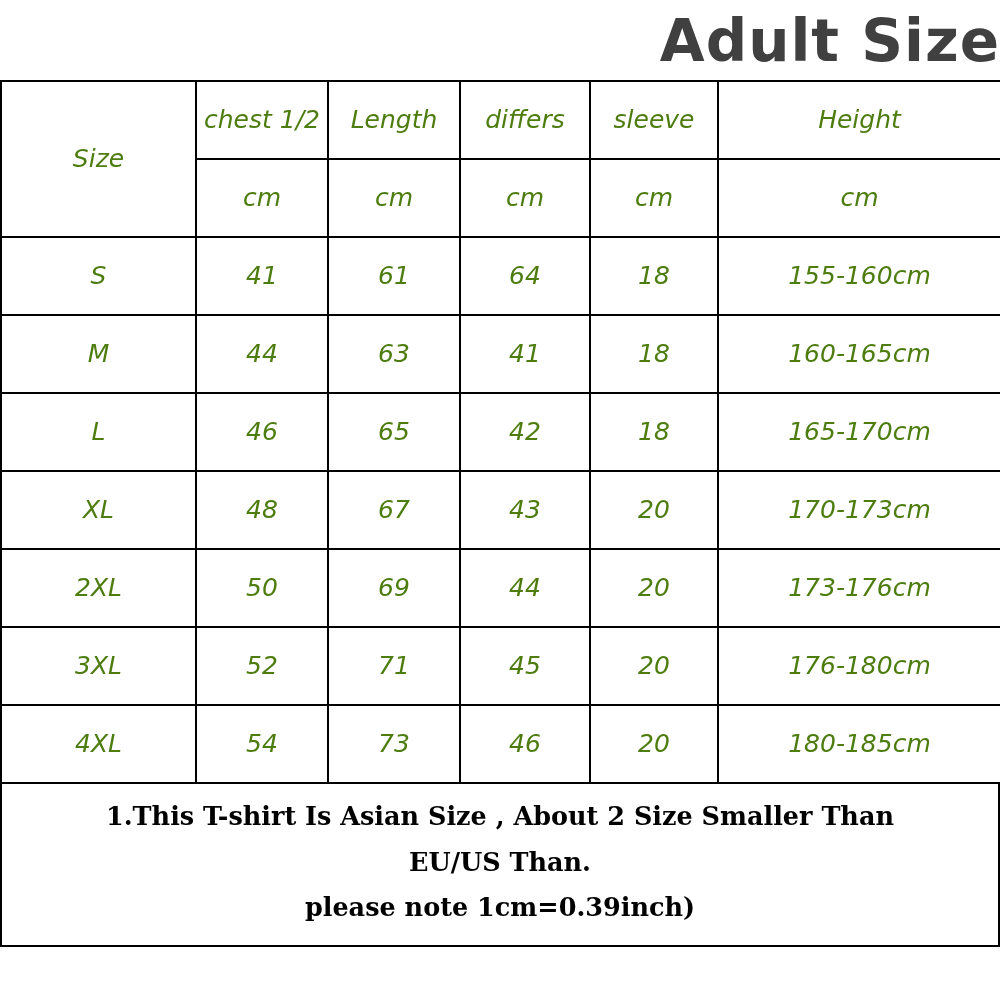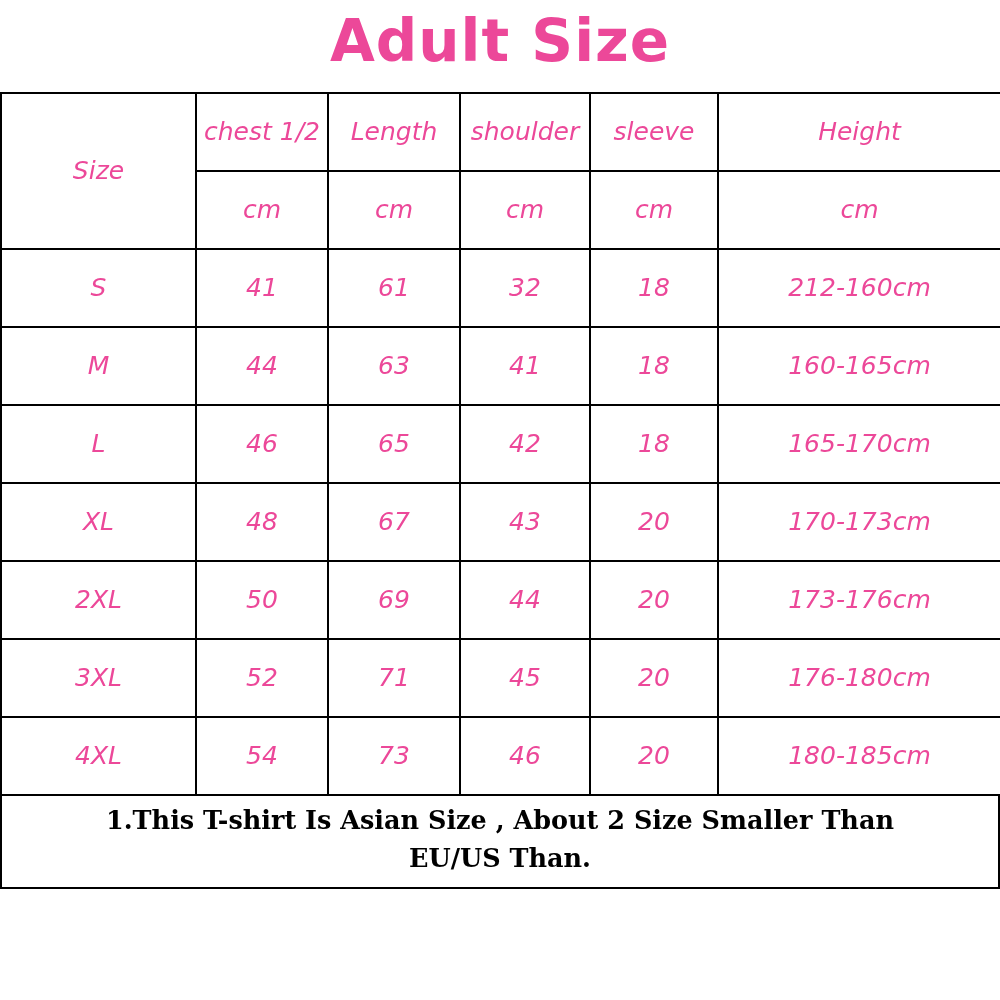--- a/index.html
+++ b/index.html
@@ -15,47 +15,47 @@
     overflow: hidden;
   }
   .page {
     width: 1000px;
     height: 1000px;
     position: relative;
     background: #ffffff;
     box-sizing: border-box;
   }
   .title {
-    text-align: center;
+    text-align: right;
     font-family: "DejaVu Sans", sans-serif;
     font-size: 58px;
     font-weight: bold;
     letter-spacing: 1px;
     padding-top: 10px;
-    padding-bottom: 18px;
+    padding-bottom: 6px;
     line-height: 1.1;
-    color: #ec4899;
+    color: #404040;
   }
   table.size-table {
     border-collapse: collapse;
     width: 1000px;
     table-layout: fixed;
     margin: 0;
   }
   table.size-table td, table.size-table th {
     border: 2px solid #000000;
     text-align: center;
     vertical-align: middle;
     font-family: "DejaVu Sans", sans-serif;
     font-size: 25px;
     font-style: italic;
     font-weight: normal;
     padding: 0;
     height: 76px;
-    color: #ec4899;
+    color: #4d7c0f;
   }
   
   col.c0 { width: 195px; }
   col.c1 { width: 132px; }
   col.c2 { width: 132px; }
   col.c3 { width: 130px; }
   col.c4 { width: 128px; }
   col.c5 { width: 283px; }
 
   .hdr-cell {
@@ -91,21 +91,21 @@
     border-top: none;
     text-align: center;
     font-family: "DejaVu Serif", serif;
     font-weight: bold;
     font-size: 25.5px;
     line-height: 1.48;
     padding: 6px 14px 10px 14px;
     color: #000;
   }
   .notes p {
-    margin: 0;
+    margin: 8px;
   }
 </style>
 </head>
 <body>
 
 <div class="page">
 
   <div class="title">Adult Size</div>
 
   <table class="size-table">
@@ -115,39 +115,39 @@
         <col class="c2">
         <col class="c3">
         <col class="c4">
         <col class="c5">
     </colgroup>
     <tbody>
       <tr class="hdr-label-row">
         <td rowspan="2" class="size-corner">Size</td>
         <td class="hdr-cell">chest 1/2</td>
         <td class="hdr-cell">Length</td>
-        <td class="hdr-cell">shoulder</td>
+        <td class="hdr-cell">differs</td>
         <td class="hdr-cell">sleeve</td>
         <td class="hdr-cell">Height</td>
       </tr>
       <tr class="hdr-unit-row">
         <td class="hdr-unit">cm</td>
         <td class="hdr-unit">cm</td>
         <td class="hdr-unit">cm</td>
         <td class="hdr-unit">cm</td>
         <td class="hdr-unit">cm</td>
       </tr>
 
       <tr class="data-row">
         <td>S</td>
         <td>41</td>
         <td>61</td>
-        <td>32</td>
+        <td>64</td>
         <td>18</td>
-        <td>212-160cm</td>
+        <td>155-160cm</td>
       </tr>
       <tr class="data-row">
         <td>M</td>
         <td>44</td>
         <td>63</td>
         <td>41</td>
         <td>18</td>
         <td>160-165cm</td>
       </tr>
       <tr class="data-row">
@@ -189,15 +189,16 @@
         <td>46</td>
         <td>20</td>
         <td>180-185cm</td>
       </tr>
     </tbody>
   </table>
 
   <div class="notes">
     <p>1.This T-shirt Is Asian Size , About 2 Size Smaller Than</p>
     <p>EU/US Than.</p>
+    <p>please note 1cm=0.39inch)</p>
   </div>
 
 </div>
 
 </body></html>

